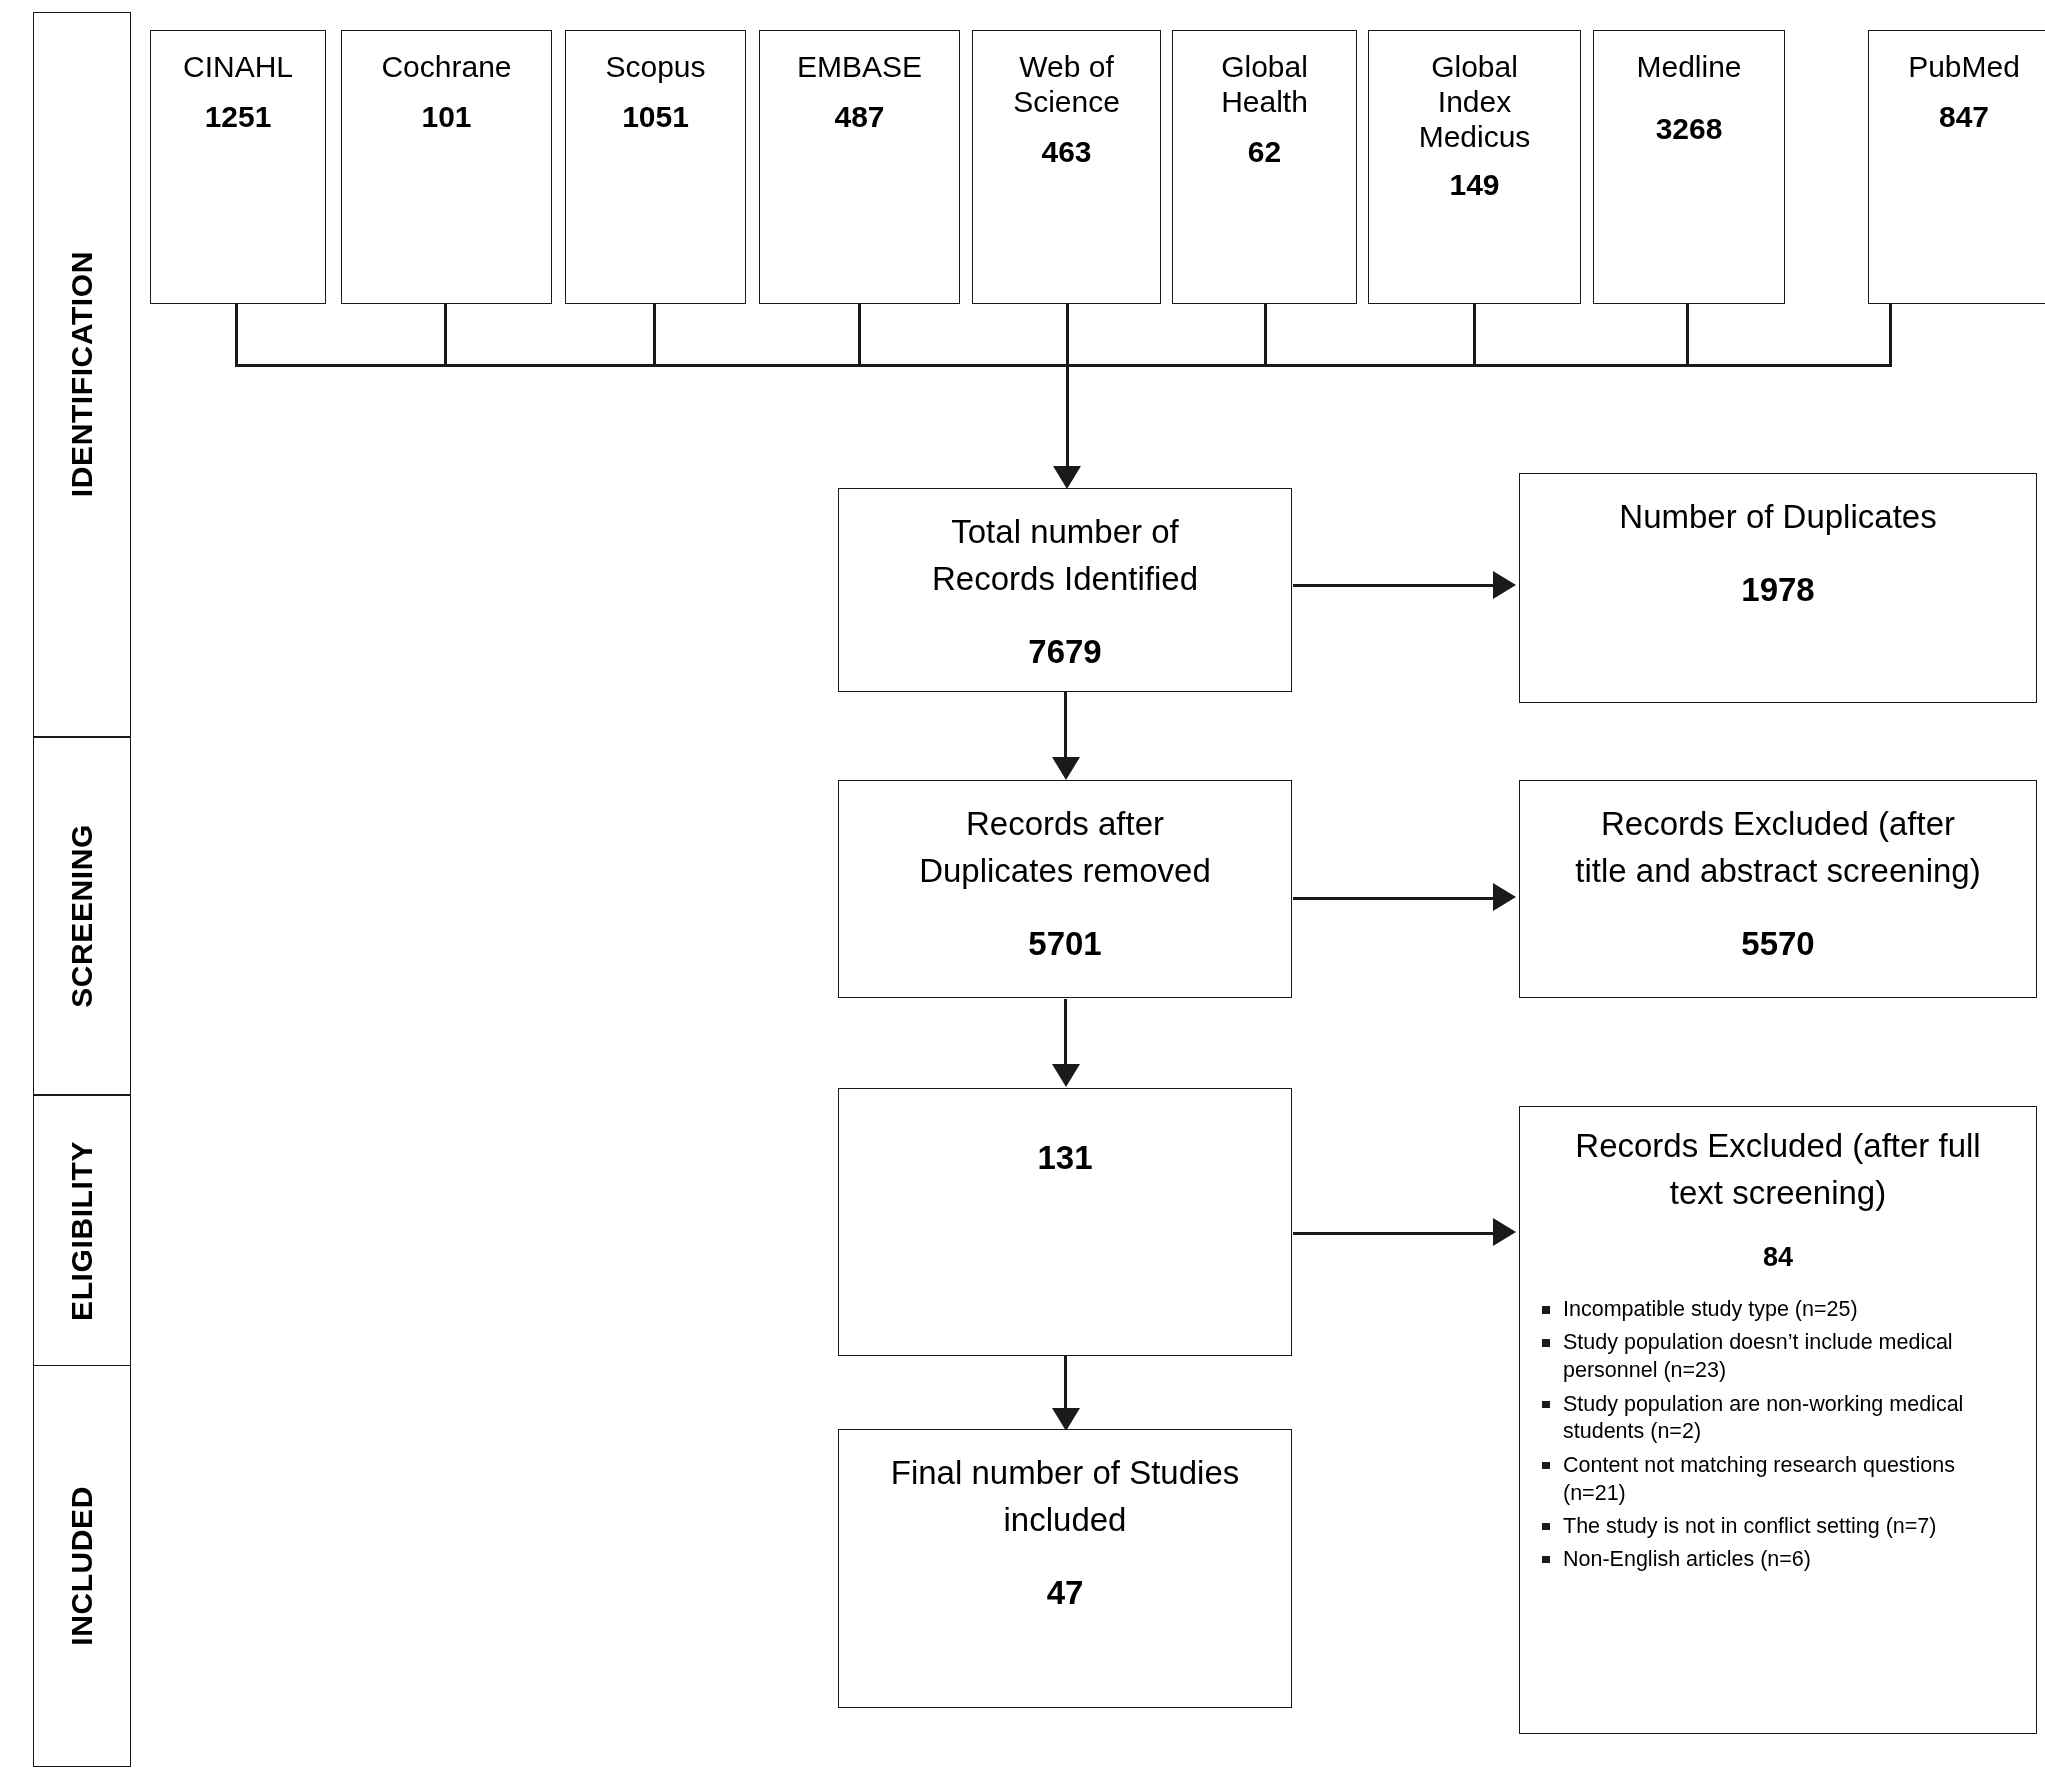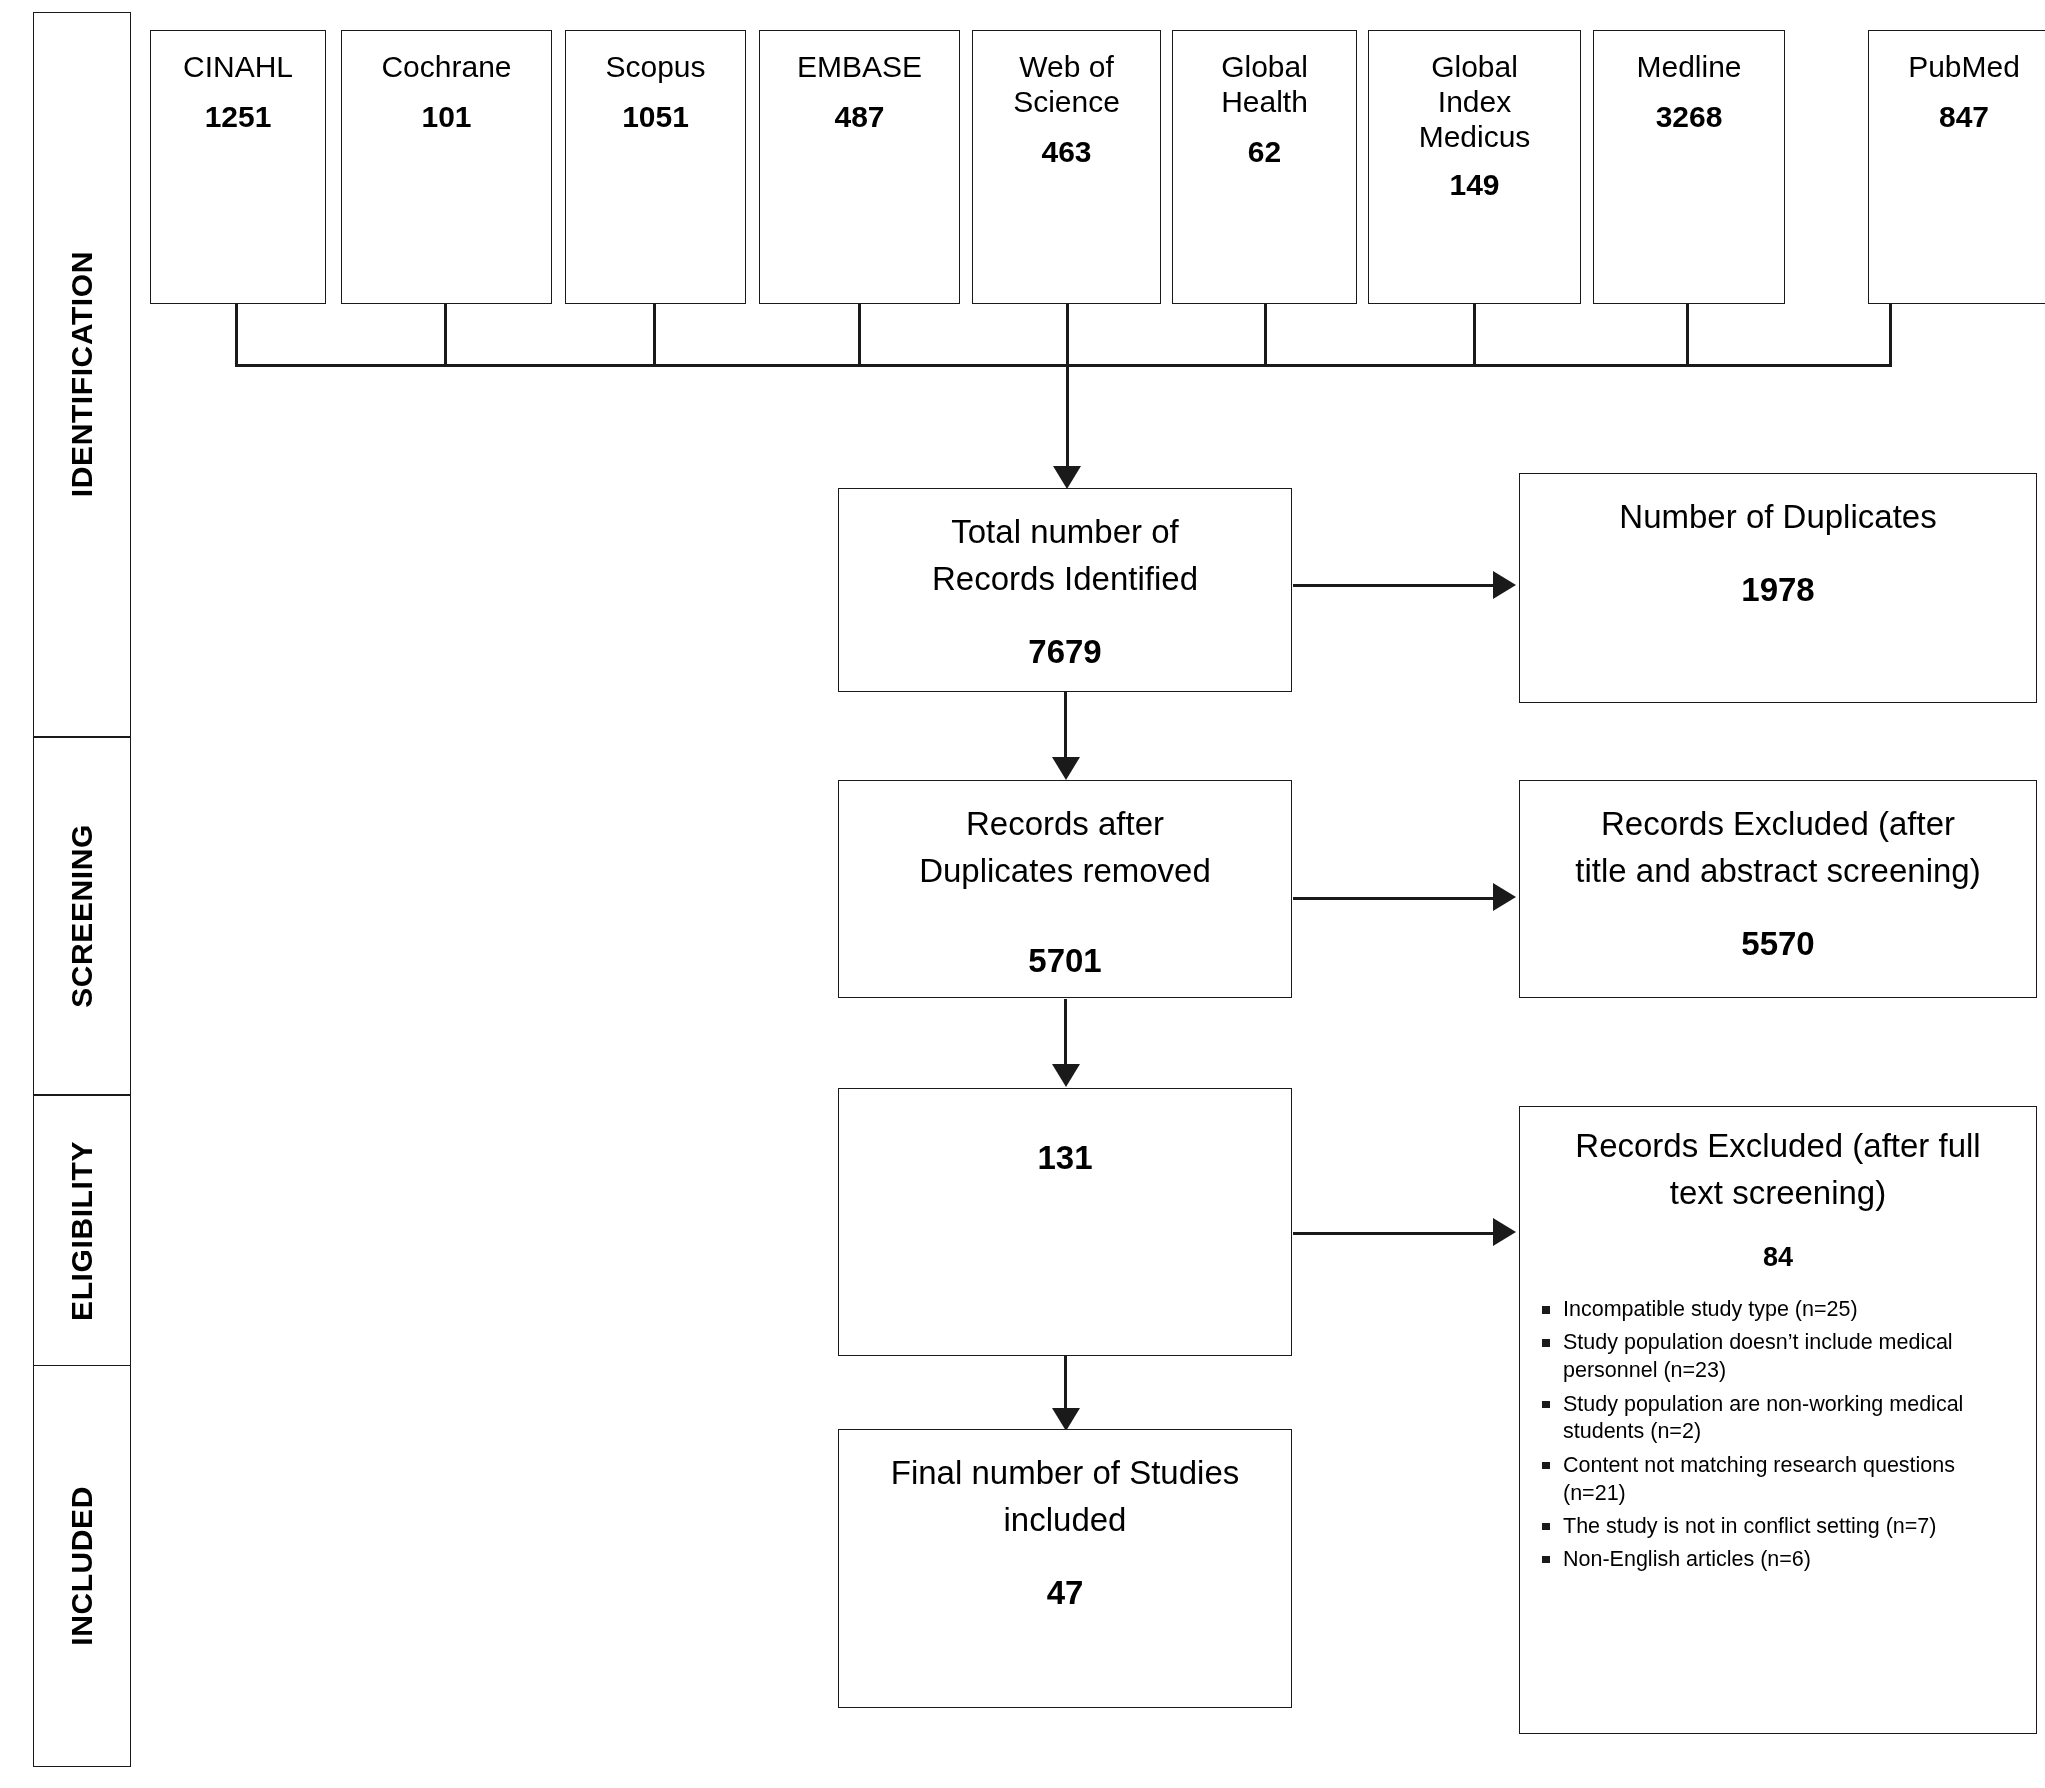--- a/index.html
+++ b/index.html
@@ -184,21 +184,21 @@
     <span class="src-name">Global
 Health</span>
     <span class="src-count">62</span>
   </div>
   <div class="box src tall" style="left:1368px;width:213px;">
     <span class="src-name">Global
 Index
 Medicus</span>
     <span class="src-count">149</span>
   </div>
-  <div class="box src" style="left:1593px;width:192px;">
+  <div class="box src" style="left:1593px;width:192px;gap:12px;">
     <span class="src-name">Medline</span>
     <span class="src-count">3268</span>
   </div>
   <div class="box src" style="left:1868px;width:192px;">
     <span class="src-name">PubMed</span>
     <span class="src-count">847</span>
   </div>
 
   <div class="vline" style="left:235px;top:304px;height:61px;"></div>
   <div class="vline" style="left:444px;top:304px;height:61px;"></div>
@@ -225,21 +225,21 @@
     <span class="title">Number of Duplicates</span>
     <span class="count">1978</span>
   </div>
 
   <div class="hline" style="left:1293px;top:584px;width:203px;"></div>
   <div class="arrow-right" style="left:1493px;top:571px;"></div>
 
   <div class="vline" style="left:1064px;top:692px;height:76px;"></div>
   <div class="arrow-down" style="left:1052px;top:757px;"></div>
 
-  <div class="box flow" style="left:838px;top:780px;width:454px;height:218px;gap:17px;">
+  <div class="box flow" style="left:838px;top:780px;width:454px;height:218px;">
     <span class="title">Records after
 Duplicates removed</span>
     <span class="count">5701</span>
   </div>
 
   <div class="box flow" style="left:1519px;top:780px;width:518px;height:218px;">
     <span class="title">Records Excluded (after
 title and abstract screening)</span>
     <span class="count">5570</span>
   </div>

